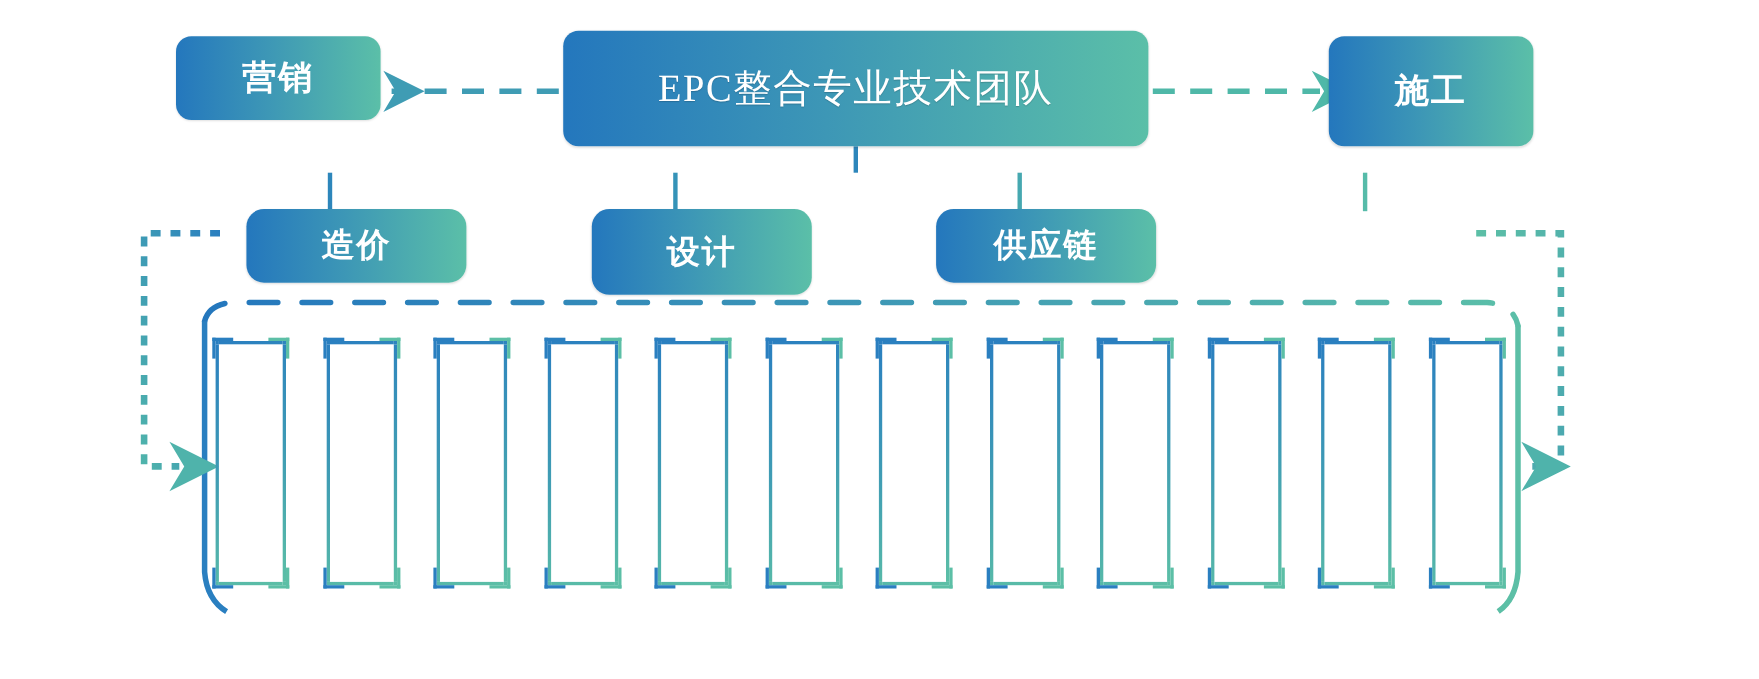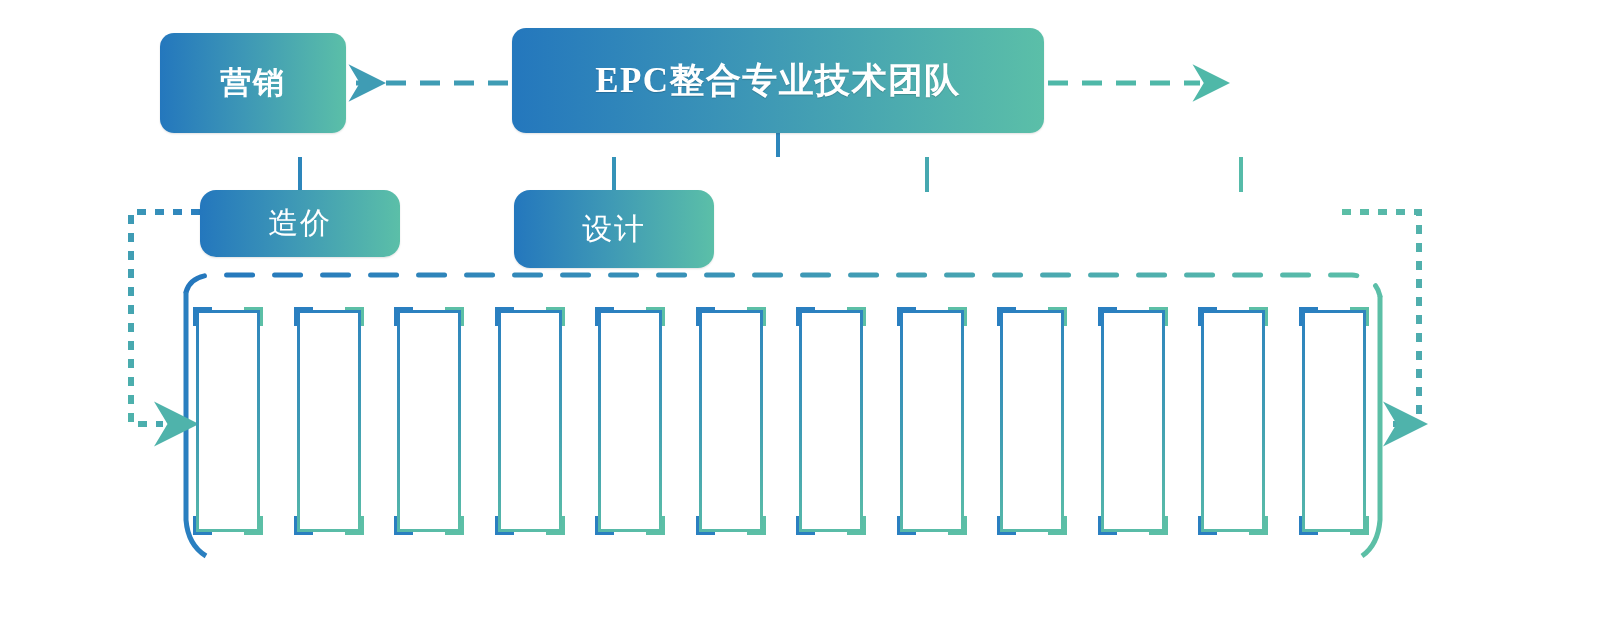--- a/index.html
+++ b/index.html
@@ -19,24 +19,24 @@
     position:absolute;
     border-radius:14px;
     background:linear-gradient(90deg,#2477bd 0%,#3d97b6 45%,#5bbfa8 100%);
     color:#ffffff;
     display:flex;align-items:center;justify-content:center;
     text-align:center;
     letter-spacing:.06em;
     box-shadow:0 1px 2px rgba(0,0,0,.12);
     user-select:none;
   }
-  .node.root{font-size:35px;font-weight:bold;letter-spacing:.04em;
+  .node.root{font-size:35px;font-weight:normal;letter-spacing:.04em;
     text-shadow:0 1px 1px rgba(0,0,0,.18);}
   .node.side{font-size:31px;font-weight:bold;}
-  .node.lvl2{font-size:30px;font-weight:normal;border-radius:16px;}
+  .node.lvl2{font-size:30px;font-weight:bold;border-radius:16px;margin-left:24px;}
 
   
   #leafrow{
     position:absolute;
     left:196px;top:310px;
     width:1170px;height:222px;
     display:flex;align-items:stretch;justify-content:space-between;
   }
   .leaf{
     position:relative;
@@ -139,35 +139,41 @@
 
     <g fill="none">
       <path d="M 200 212 L 131 212 L 131 424 L 163 424" stroke="url(#gLeftDash)" stroke-width="6" stroke-dasharray="9 9" stroke-linecap="butt" marker-end="url(#arwRg)"></path>
     </g>
 
     <g fill="none">
       <path d="M 1342 212 L 1419 212 L 1419 424 L 1392 424" stroke="url(#gRightDash)" stroke-width="6" stroke-dasharray="9 9" stroke-linecap="butt" marker-end="url(#arwLg)"></path>
     </g>
   </svg>
 
-  <div class="node side" style="left:160px;top:33px;width:186px;height:100px;">
+  <div class="node side" style="left:160px;top:33px;width:186px;height:76px;">
     <span>营销</span>
   </div>
 
   <div class="node root" style="left:512px;top:28px;width:532px;height:105px;">
     <span>EPC整合专业技术团队</span>
   </div>
 
+  <div class="node side" style="left:1208px;top:33px;width:186px;height:100px;">
+    <span>施工</span>
+  </div>
 
   <div class="node lvl2" style="left:200px;top:190px;width:200px;height:67px;">
     <span>造价</span>
   </div>
   <div class="node lvl2" style="left:514px;top:190px;width:200px;height:78px;">
     <span>设计</span>
   </div>
+  <div class="node lvl2" style="left:827px;top:190px;width:200px;height:67px;">
+    <span>供应链</span>
+  </div>
 
   <div id="leafrow">
     <div class="leaf">
       <div class="frame"></div>
       <i class="corner c-tl"></i>
       <i class="corner c-tr"></i>
       <i class="corner c-bl"></i>
       <i class="corner c-br"></i>
       <span class="label">全专业设计</span>
     </div>

